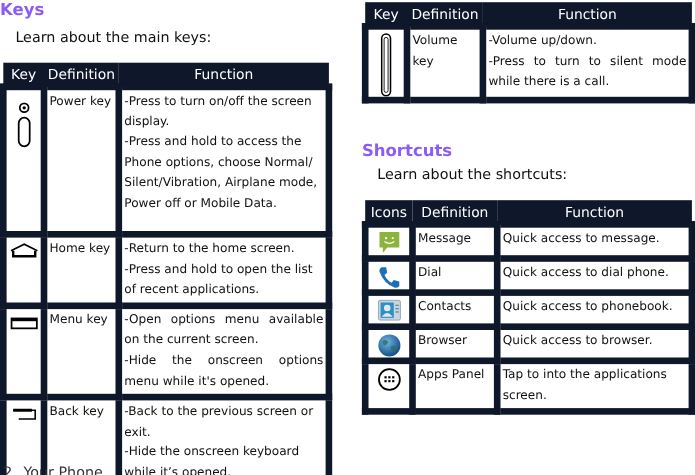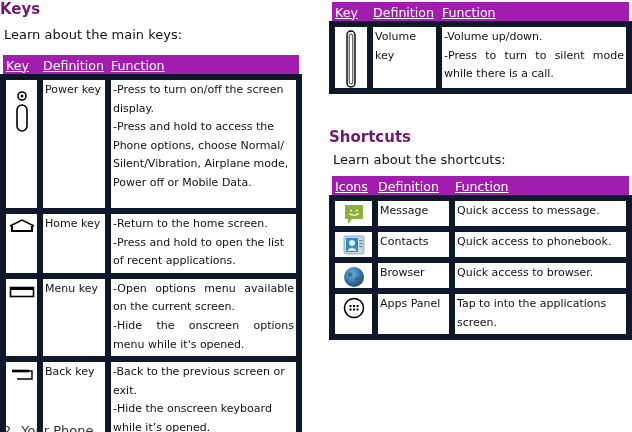--- a/index.html
+++ b/index.html
@@ -4,28 +4,28 @@
   <style>
     html, body { margin: 0; padding: 0; background: #ffffff; }
     body {
       width: 632px; height: 432px; position: relative; overflow: hidden;
       font-family: "DejaVu Sans", sans-serif; color: #111;
       font-size: 12.6px;
     }
     .col-left { position: absolute; left: 0; top: 0; width: 302px; }
     .col-right { position: absolute; left: 329px; top: 0; width: 303px; }
 
-    .section-title { color: #701a75; font-size: 15px; line-height: 18px; margin: 0; }
-    .intro { font-size: 13px; line-height: 16px; margin: 4px; }
+    .section-title { color: #8b5cf6; font-size: 15px; line-height: 18px; margin: 0; }
+    .intro { font-size: 13px; line-height: 16px; margin: 14px; }
 
     table.doc { border-collapse: collapse; width: 100%; table-layout: fixed; }
     table.doc th {
-      background: #a21caf; color: #fff; font-weight: normal; text-align: left;
+      background: #0f172a; color: #fff; font-weight: normal; text-align: center;
       font-size: 12.6px; line-height: 17px; padding: 1px 3px 0 3px; height: 18px;
-      border: none; white-space: nowrap; text-decoration: underline;
+      border: none; white-space: nowrap;
     }
     table.doc td {
       border: 6px solid #0f172a; vertical-align: top; padding: 1px 2px 2px 2px;
       font-size: 11px; line-height: 18.6px;
     }
     table.doc td.icon-cell { text-align: center; vertical-align: top; padding: 3px 0 0 0; }
     table.doc td.just { text-align: justify; margin-left: 28px; }
     .p { display: block; }
 
     .footer { position: absolute; left: 3px; top: 423px; font-size: 13px; color: #333; }
@@ -163,20 +163,29 @@
         <td class="icon-cell">
           <svg width="20" height="22" viewBox="0 0 20 22">
             <path d="M1 1 H19 V15 H8 L4 20 L4 15 H1 Z" fill="#8cb33b"></path>
             <circle cx="7" cy="6.5" r="1" fill="#fff"></circle>
             <circle cx="13" cy="6.5" r="1" fill="#fff"></circle>
             <path d="M5.5 9.5 Q10 13 14.5 9.5" fill="none" stroke="#fff" stroke-width="1.2"></path>
           </svg>
         </td>
         <td>Message</td>
         <td>Quick access to message.</td>
+      </tr>
+      <tr style="height:31px;">
+        <td class="icon-cell">
+          <svg width="22" height="22" viewBox="0 0 22 22">
+            <path d="M4 2 L8 2 L9 7 L6.5 9 Q9 14 13 16 L15 13.5 L20 15 L20 19 Q19 21 16 20.5 Q6 17 2 6 Q1.5 3 4 2 Z" fill="#1e6fb7"></path>
+          </svg>
+        </td>
+        <td>Dial</td>
+        <td>Quick access to dial phone.</td>
       </tr>
       <tr style="height:31px;">
         <td class="icon-cell">
           <svg width="22" height="20" viewBox="0 0 22 20">
             <rect x="1" y="1" width="20" height="18" rx="1.5" fill="#c8d6de" stroke="#8aa0ad" stroke-width="0.8"></rect>
             <rect x="3" y="3" width="12" height="14" fill="#2d8fc9"></rect>
             <circle cx="9" cy="8" r="3" fill="#dfeaf0"></circle>
             <path d="M4 16 Q9 9 14 16 Z" fill="#dfeaf0"></path>
             <rect x="16.5" y="5" width="3" height="1.2" fill="#6b8493"></rect>
             <rect x="16.5" y="8" width="3" height="1.2" fill="#6b8493"></rect>

